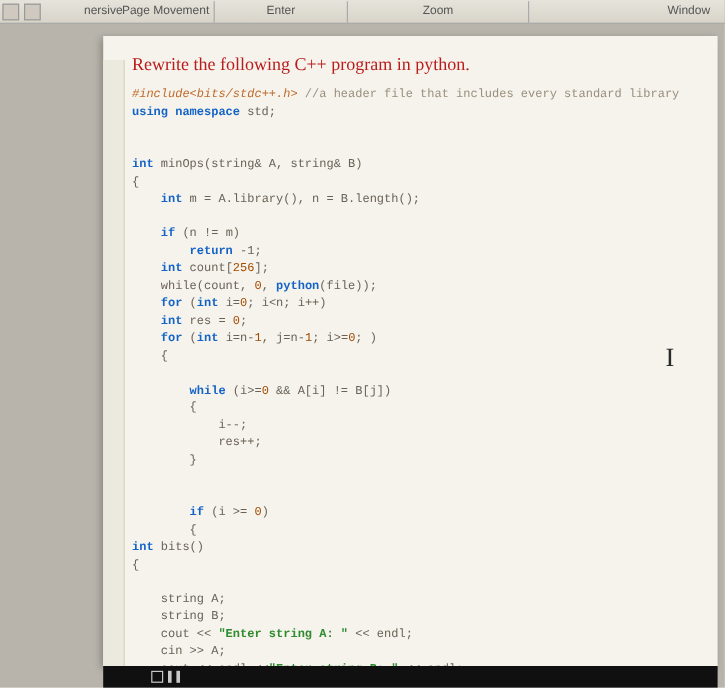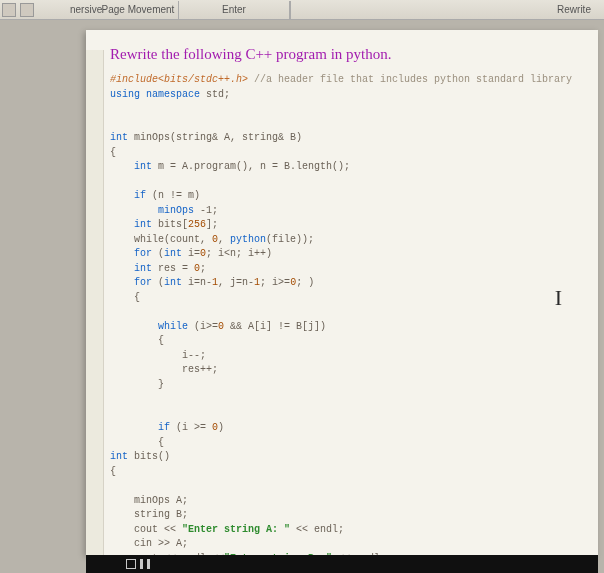--- a/index.html
+++ b/index.html
@@ -35,33 +35,33 @@
     padding: 10px 14px 10px 24px;
     overflow: hidden;
   }
   .left-margin {
     position:absolute;
     left:0; top:20px; width:18px; bottom:0;
     background:#eceade;
     border-right:1px solid #d6d2c6;
   }
   .heading {
-    color: #a21caf;
+    color: #b91c1c;
     font-family: Georgia, "Times New Roman", serif;
     font-size: 15px;
     margin: 6px 0 10px 0;
   }
   .code {
     font-family: Consolas, "Courier New", monospace;
     font-size: 10px;
     line-height: 1.45;
     color: #6b6257;
     white-space: pre;
   }
-  .kw   { color: #1463c7; font-weight: normal; text-align: right; }
+  .kw   { color: #1463c7; font-weight: bold; text-align: right; }
   .inc  { color: #c06a2a; font-style: italic; }
   .cmt  { color: #9a8f7e; }
   .str  { color: #2e8b2e; font-weight: bold; }
   .num  { color: #a34b00; }
   .caret {
     position:absolute;
     right: 36px;
     top: 255px;
     font-family: Georgia, serif;
     font-size: 22px;
@@ -84,60 +84,61 @@
 <div class="toolbar">
   <div class="tb-left">
     <div class="mini"></div>
     <div class="mini"></div>
   </div>
   <span class="tb-item" style="width:28px">nersive</span>
   <span class="tb-item" style="width:80px">Page Movement</span>
   <div class="tb-sep"></div>
   <span class="tb-item" style="width:110px">Enter</span>
   <div class="tb-sep"></div>
+  <span class="tb-item" style="width:150px">Zoom</span>
   <div class="tb-sep"></div>
   <span class="tb-flex"></span>
-  <span class="tb-item" style="width:60px">Rewrite</span>
+  <span class="tb-item" style="width:60px">Window</span>
 </div>
 
 <div class="page-wrap">
   <div class="left-margin"></div>
 
   <div class="heading">Rewrite the following C++ program in python.</div>
 
-  <div class="code"><span class="inc">#include</span><span class="inc">&lt;bits/stdc++.h&gt;</span><span class="cmt"> //a header file that includes python standard library</span>
+  <div class="code"><span class="inc">#include</span><span class="inc">&lt;bits/stdc++.h&gt;</span><span class="cmt"> //a header file that includes every standard library</span>
 <span class="kw">using namespace</span><span> std;</span>
 <span></span>
 <span></span>
 <span class="kw">int</span><span> minOps(string&amp; A, string&amp; B)</span>
 <span>{</span>
-<span class="kw">    int</span><span> m = A.program(), n = B.length();</span>
+<span class="kw">    int</span><span> m = A.library(), n = B.length();</span>
 <span></span>
 <span class="kw">    if</span><span> (n != m)</span>
-<span class="kw">        minOps</span><span> -1;</span>
-<span class="kw">    int</span><span> bits[</span><span class="num">256</span><span>];</span>
+<span class="kw">        return</span><span> -1;</span>
+<span class="kw">    int</span><span> count[</span><span class="num">256</span><span>];</span>
 <span>    while(count, </span><span class="num">0</span><span>, </span><span class="kw">python</span><span>(file));</span>
 <span class="kw">    for</span><span> (</span><span class="kw">int</span><span> i=</span><span class="num">0</span><span>; i&lt;n; i++)</span>
 <span class="kw">    int</span><span> res = </span><span class="num">0</span><span>;</span>
 <span class="kw">    for</span><span> (</span><span class="kw">int</span><span> i=n-</span><span class="num">1</span><span>, j=n-</span><span class="num">1</span><span>; i&gt;=</span><span class="num">0</span><span>; )</span>
 <span>    {</span>
 <span></span>
 <span class="kw">        while</span><span> (i&gt;=</span><span class="num">0</span><span> &amp;&amp; A[i] != B[j])</span>
 <span>        {</span>
 <span>            i--;</span>
 <span>            res++;</span>
 <span>        }</span>
 <span></span>
 <span></span>
 <span class="kw">        if</span><span> (i &gt;= </span><span class="num">0</span><span>)</span>
 <span>        {</span>
 <span class="kw">int</span><span> bits()</span>
 <span>{</span>
 <span></span>
-<span>    minOps A;</span>
+<span>    string A;</span>
 <span>    string B;</span>
 <span>    cout &lt;&lt; </span><span class="str">"Enter string A: "</span><span> &lt;&lt; endl;</span>
 <span>    cin &gt;&gt; A;</span>
 <span>    cout &lt;&lt; endl &lt;&lt;</span><span class="str">"Enter string B: "</span><span> &lt;&lt; endl;</span>
 
 
 </div>
 
   <div class="caret">I</div>
 </div>

